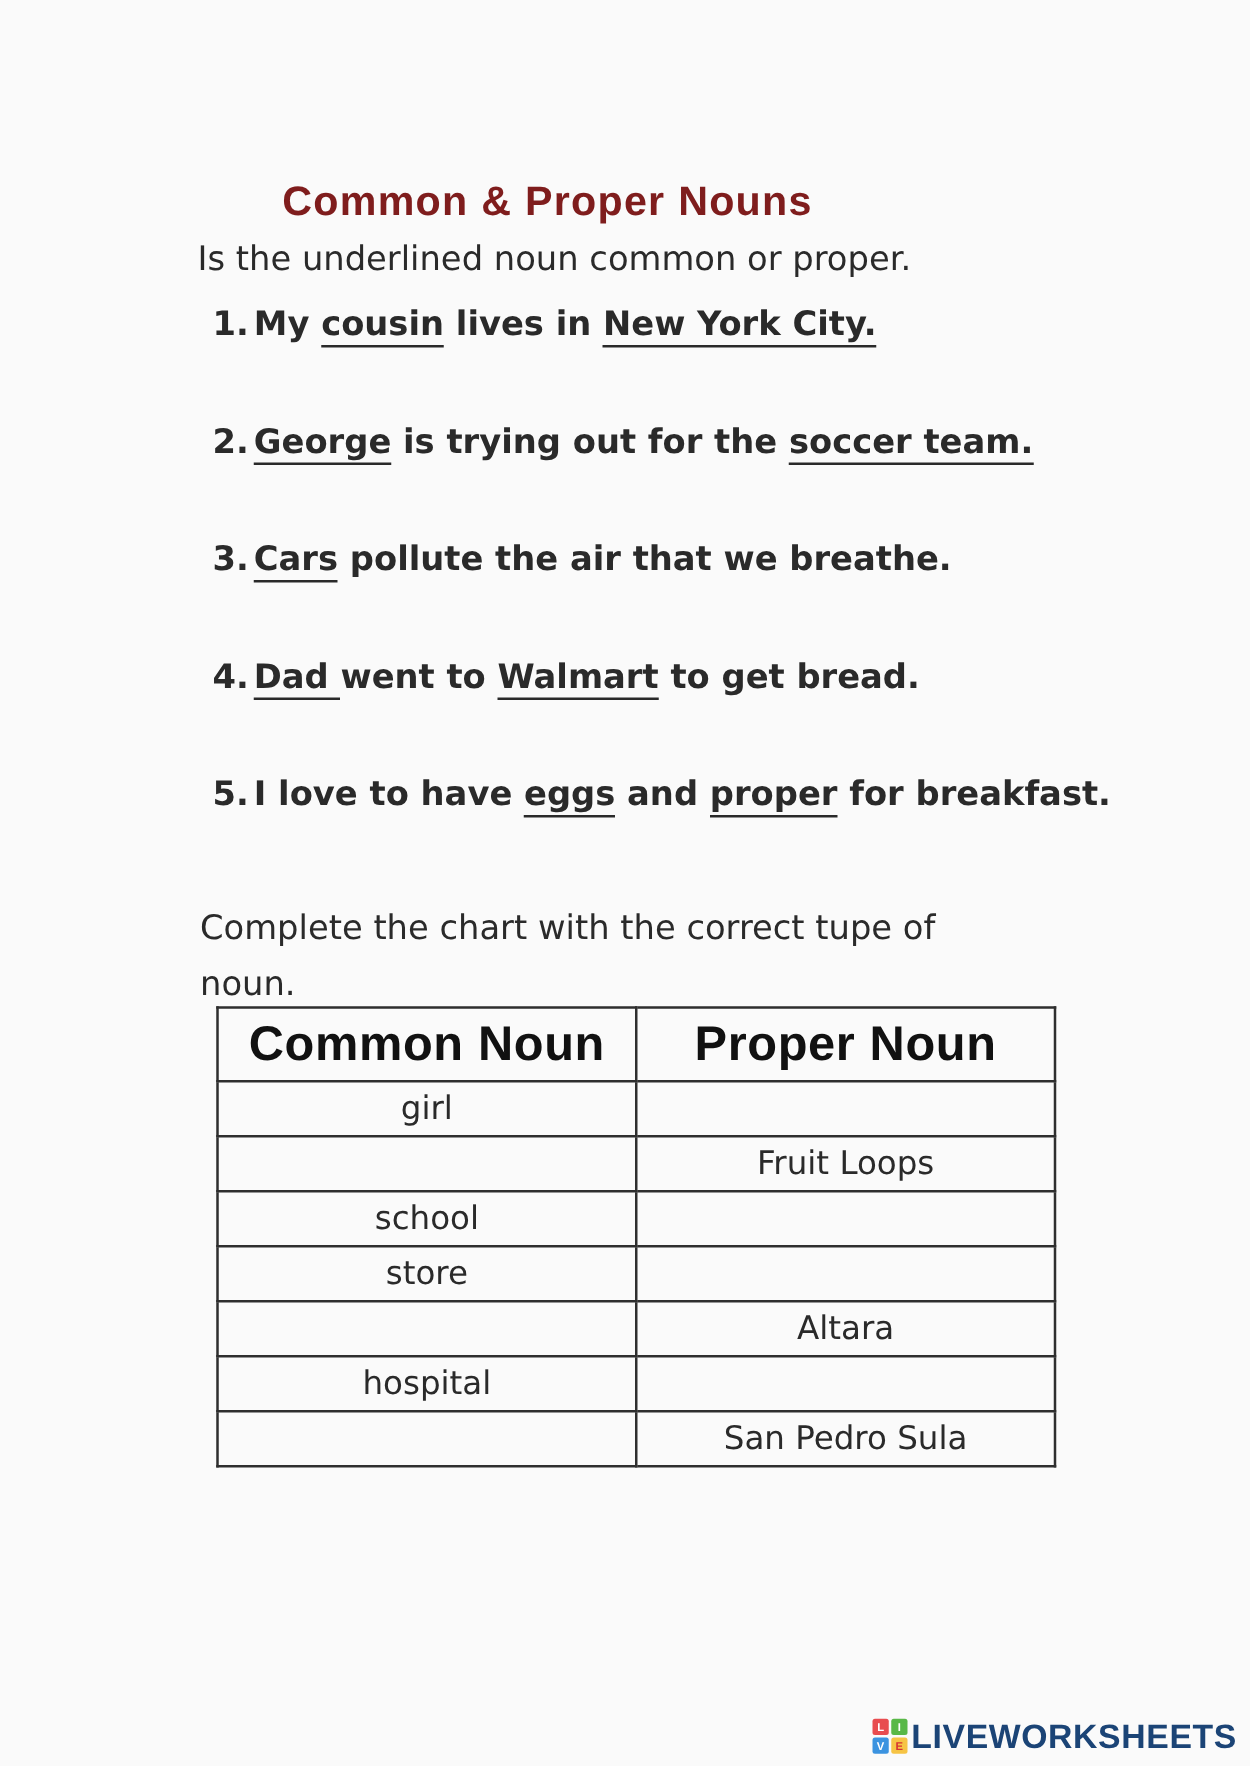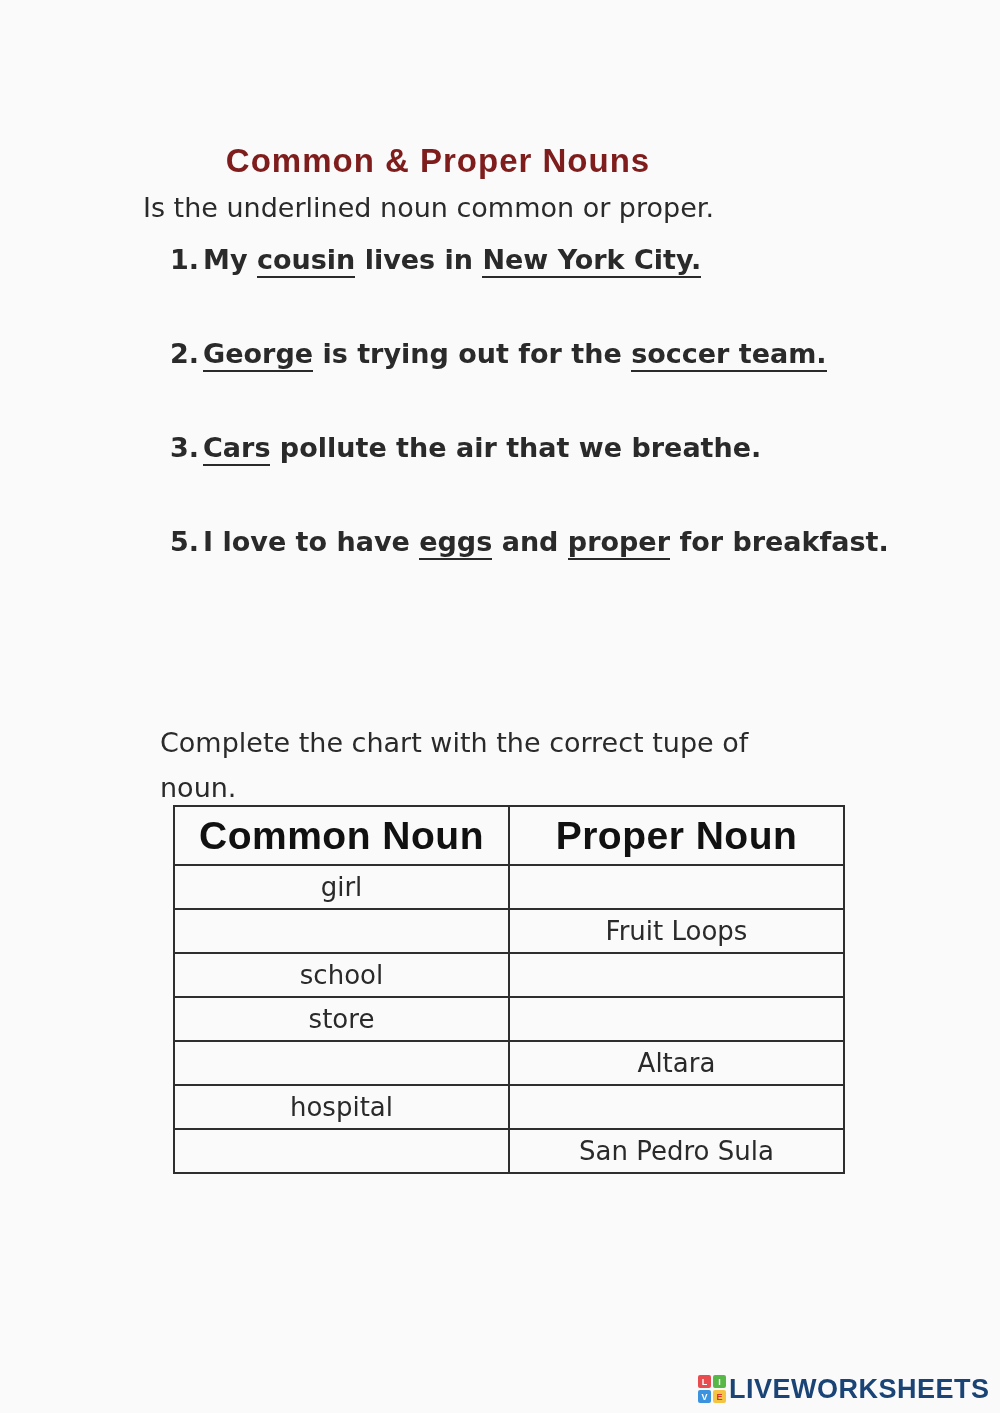--- a/index.html
+++ b/index.html
@@ -23,21 +23,21 @@
     text-align: center;
     font-size: 33px;
     font-weight: bold;
     letter-spacing: 1px;
     color: #7f1d1d;
     font-family: "Liberation Sans", "DejaVu Sans", sans-serif;
   }
   .instruction-1 {
     position: absolute;
     top: 192px;
-    left: 143px;
+    left: 158px;
     font-size: 27px;
     color: #2a2a2a;
   }
   .sentence-list {
     position: absolute;
     top: 243px;
     left: 170px;
     width: 790px;
     font-weight: bold;
   }
@@ -129,20 +129,21 @@
 <body>
 
 <h1 class="page-title">Common &amp; Proper Nouns</h1>
 
 <div class="instruction-1">Is the underlined noun common or proper.</div>
 
 <div class="sentence-list">
     <div class="sentence"><span class="num">1.</span><span>My </span><span class="u">cousin</span><span> lives in </span><span class="u">New York City.</span></div>
     <div class="sentence"><span class="num">2.</span><span class="u">George</span><span> is trying out for the </span><span class="u">soccer team.</span></div>
     <div class="sentence"><span class="num">3.</span><span class="u">Cars</span><span> pollute the air that we breathe.</span></div>
+    <div class="sentence"><span class="num">4.</span><span class="u">Dad </span><span>went to </span><span class="u">Walmart</span><span> to get bread.</span></div>
     <div class="sentence"><span class="num">5.</span><span>I love to have </span><span class="u">eggs</span><span> and </span><span class="u">proper</span><span> for breakfast.</span></div>
   </div>
 
 <div class="instruction-2">Complete the chart with the correct tupe of
 noun.</div>
 
 <table class="noun-table">
   <thead>
     <tr>
       <th>Common Noun</th>

